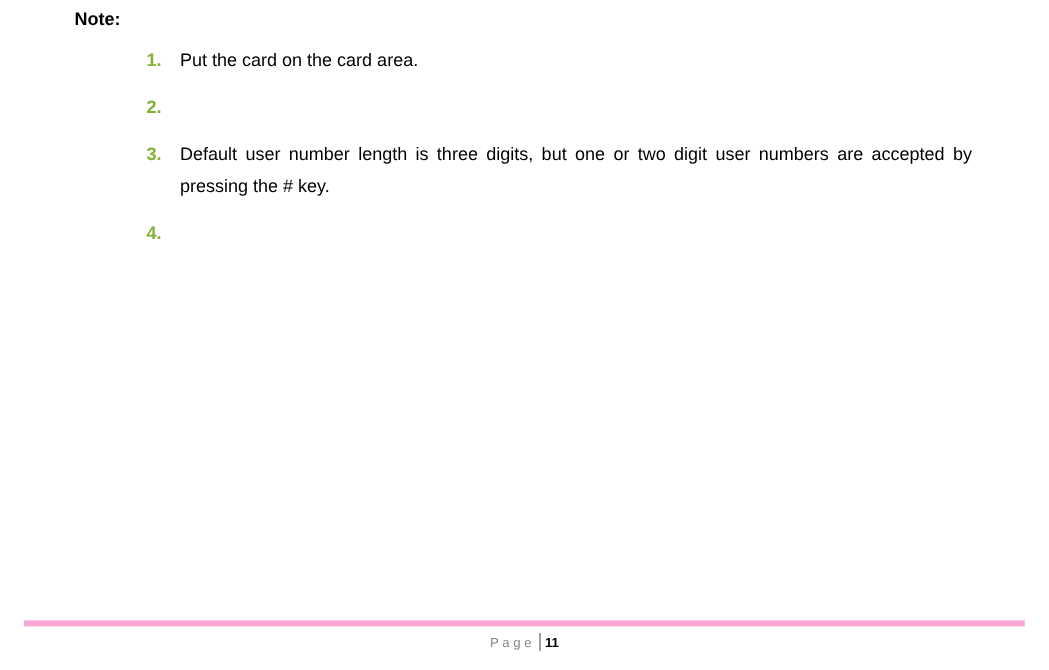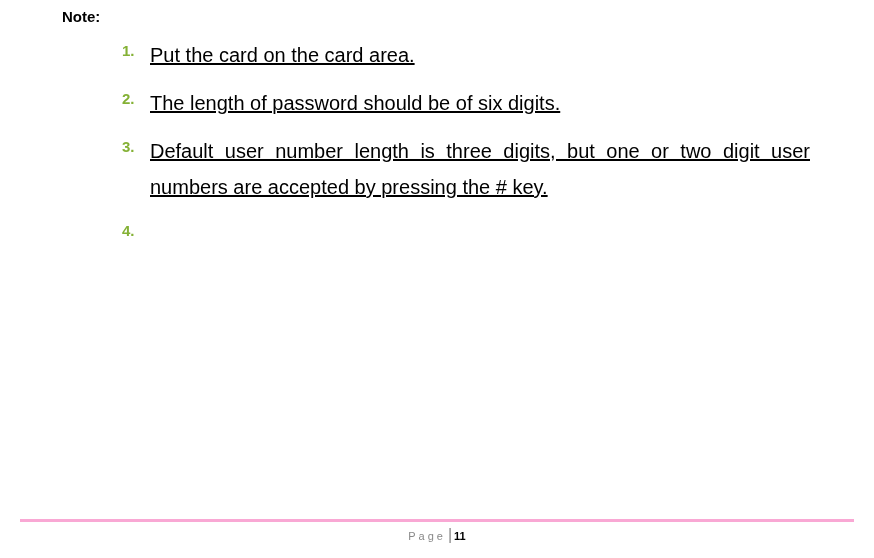--- a/index.html
+++ b/index.html
@@ -31,33 +31,32 @@
       line-height: 1.8;
     }
     .list-number {
       color: #84b135;
       font-weight: bold;
       font-size: 15px;
       min-width: 28px;
       flex-shrink: 0;
     }
     .list-text {
-      font-size: 20px;
+      font-size: 15px;
       color: #000;
       text-align: justify;
       max-width: 660px;
-      text-decoration: underline;
     }
     .footer {
       position: absolute;
       bottom: 14px;
       left: 0;
       right: 0;
       text-align: center;
-      border-top: 3px solid #f9a8d4;
+      border-top: 5px solid #f9a8d4;
       padding-top: 4px;
       margin: 0 20px;
     }
     .footer-text {
       font-size: 11px;
       color: #888;
       letter-spacing: 3px;
     }
     .footer-divider {
       color: #888;
@@ -75,21 +74,20 @@
 
 <div class="note-heading">Note:</div>
 
 <div class="list">
   <div class="list-item">
     <span class="list-number">1.</span>
     <span class="list-text">Put the card on the card area.</span>
   </div>
   <div class="list-item">
     <span class="list-number">2.</span>
-    <span class="list-text">The length of password should be of six digits.</span>
   </div>
   <div class="list-item">
     <span class="list-number">3.</span>
     <span class="list-text">Default user number length is three digits, but one or two digit user numbers are accepted by pressing the # key.</span>
   </div>
   <div class="list-item">
     <span class="list-number">4.</span>
   </div>
 </div>
 

